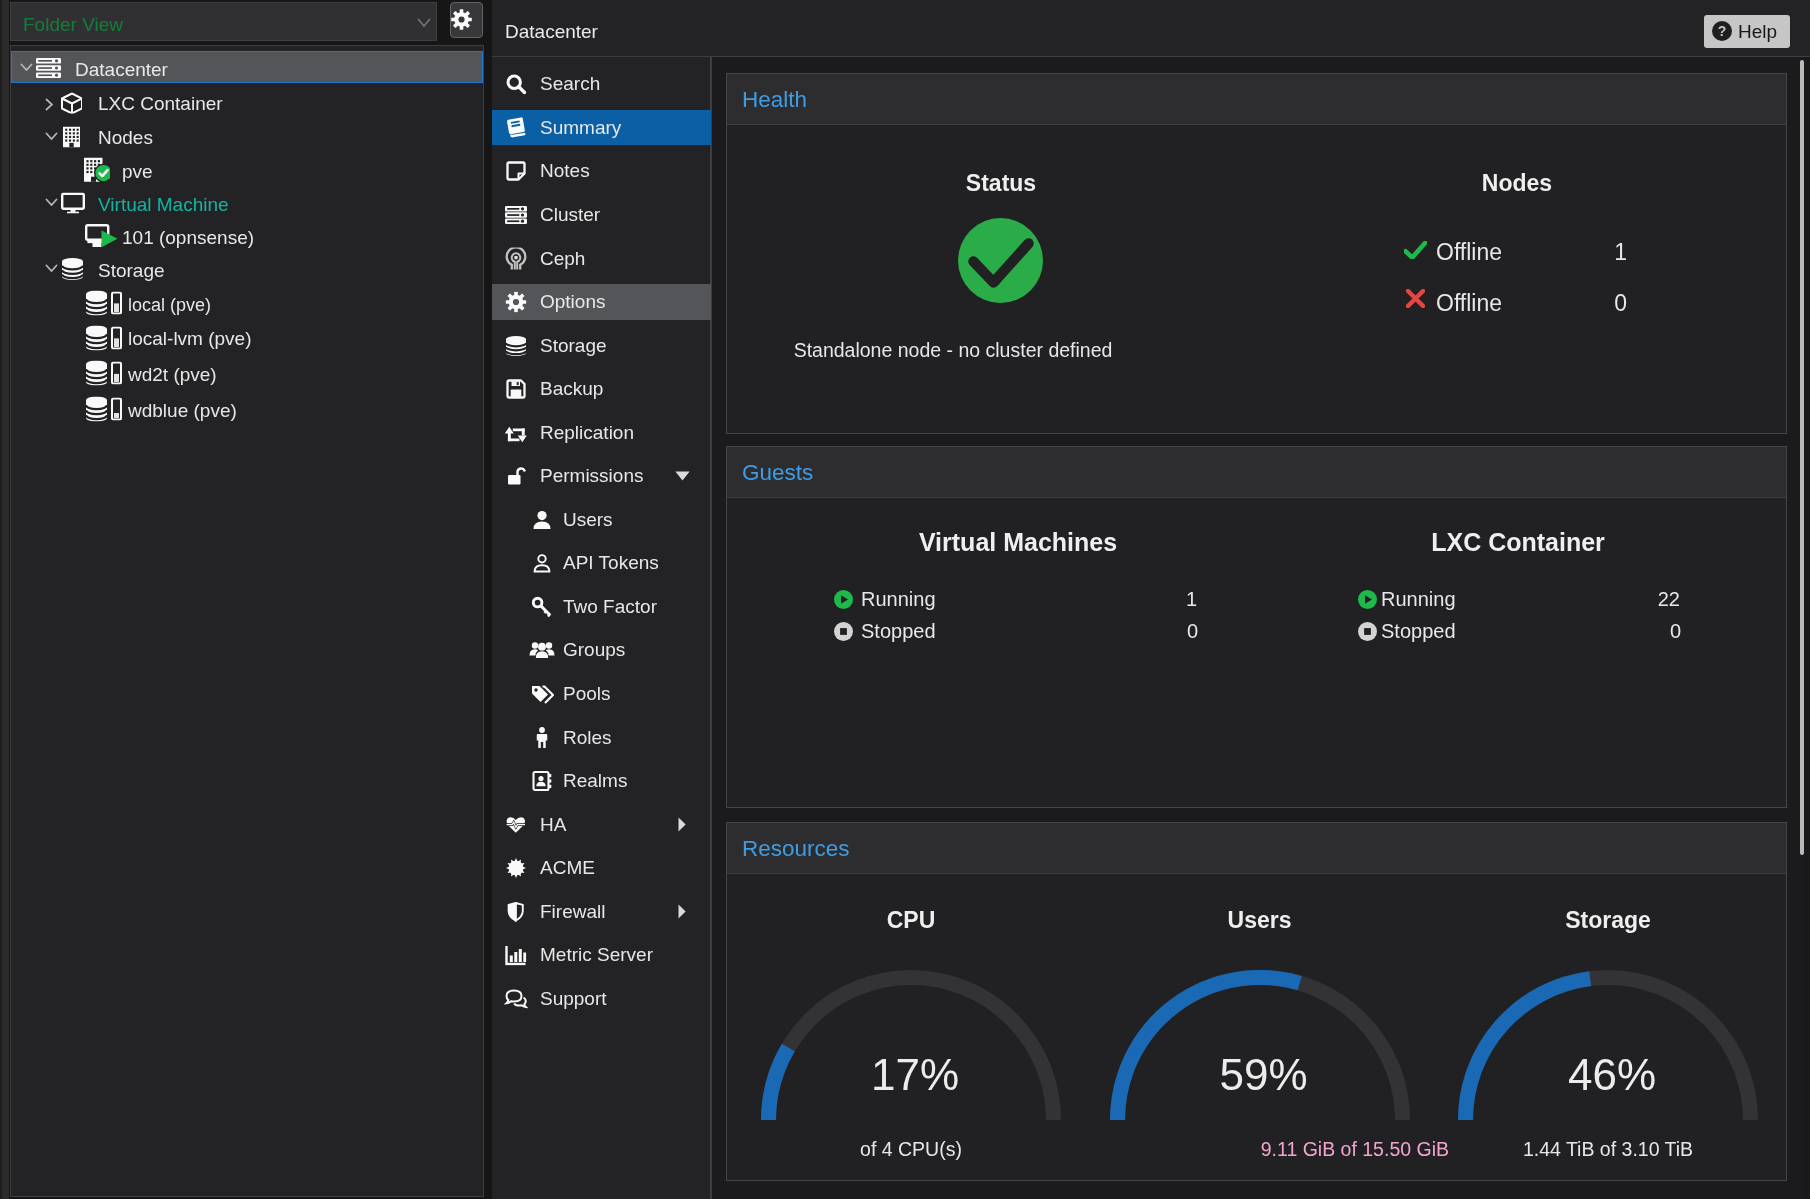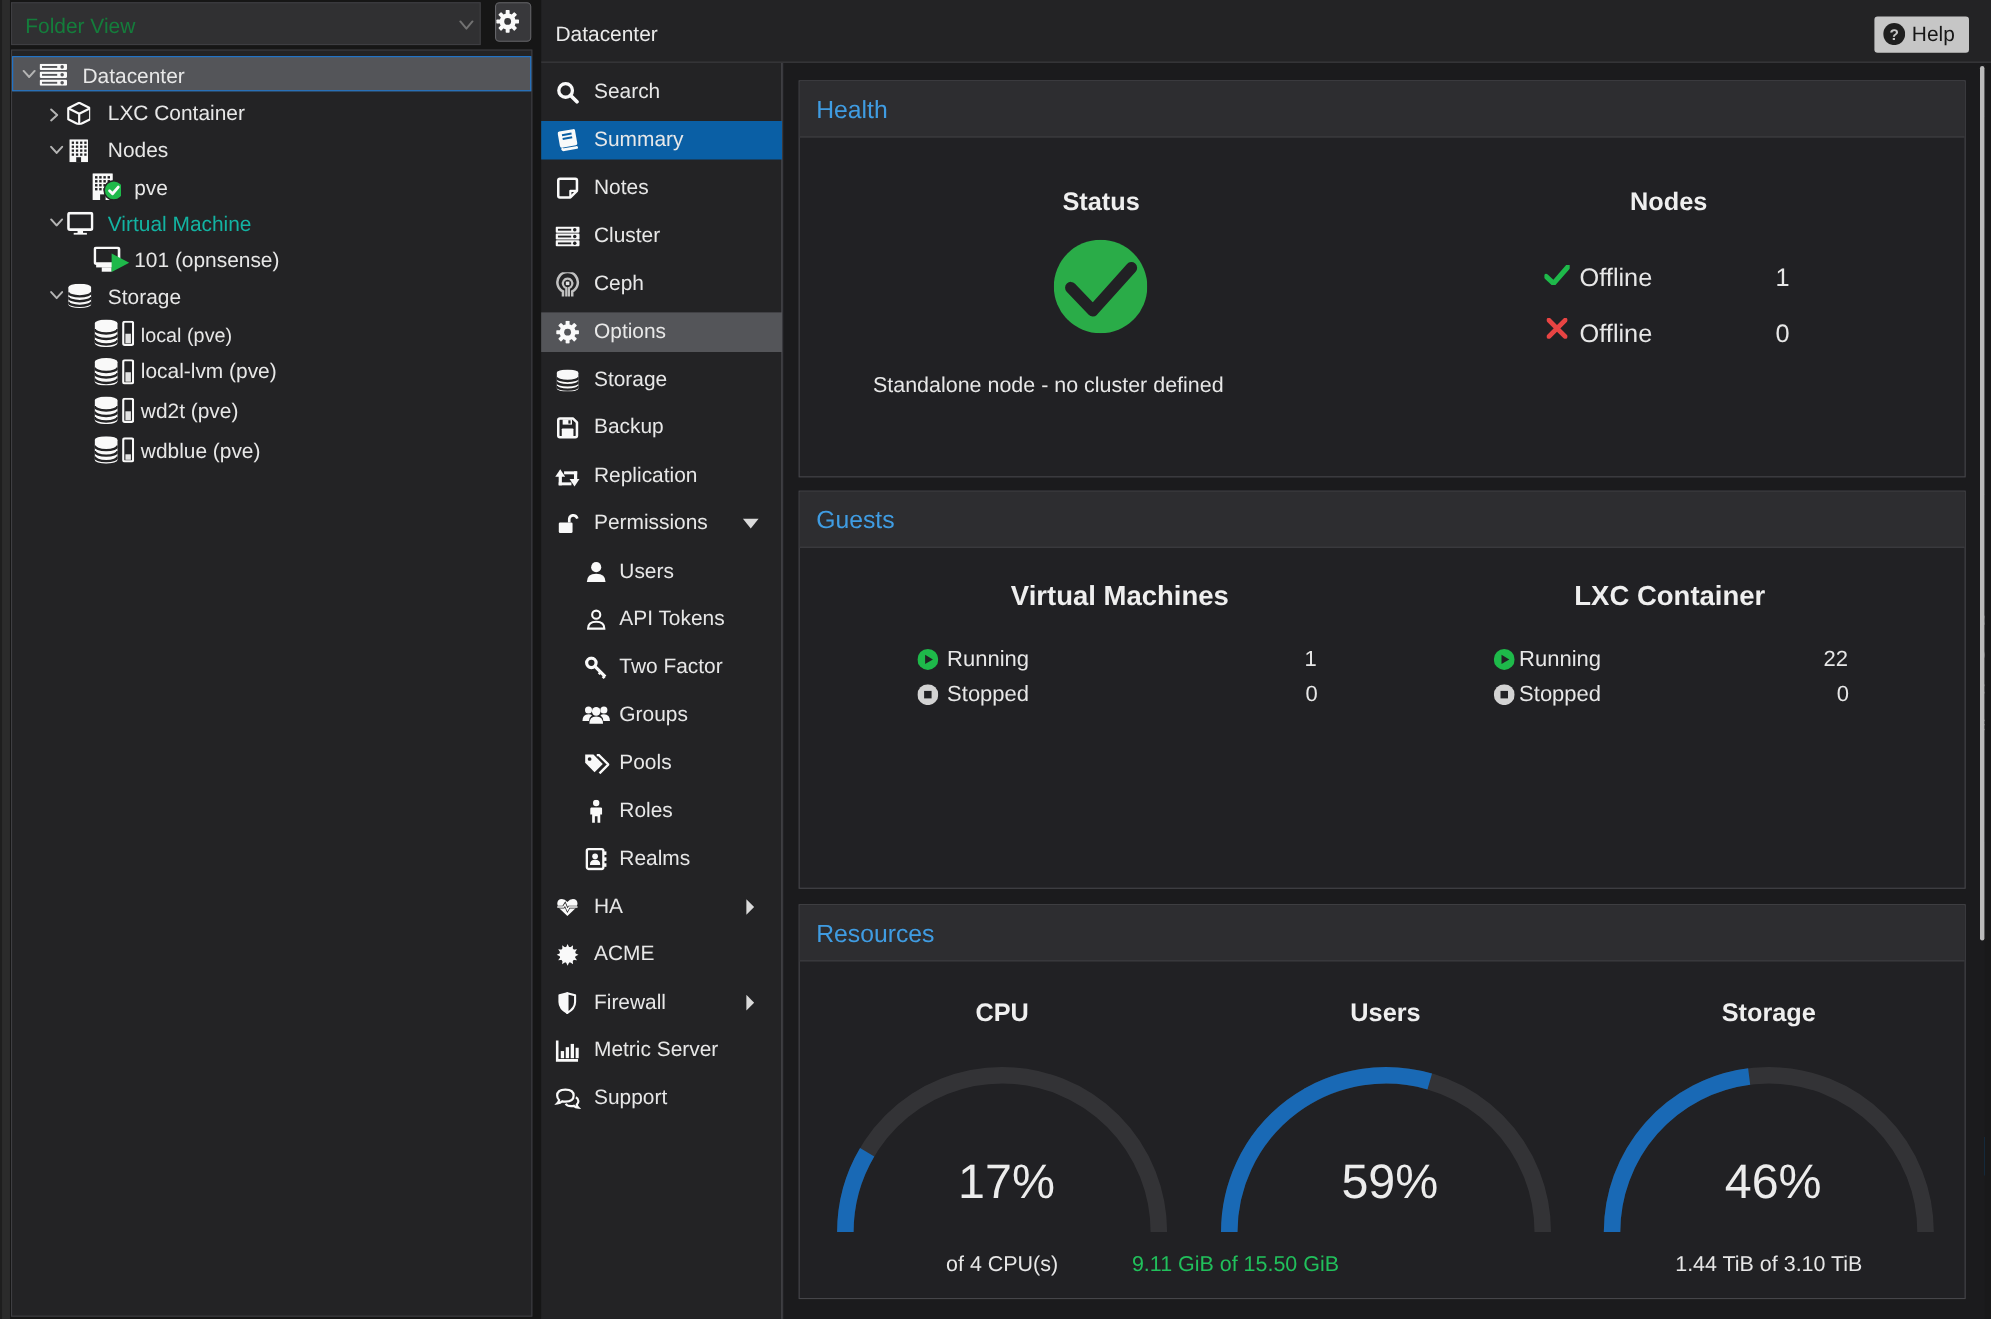--- a/index.html
+++ b/index.html
@@ -533,21 +533,21 @@
 <div style="position:absolute;opacity:0.99;left:765.0px;top:1049.5px;width:300px;text-align:center;font-size:44px;color:#f2f2f2">17%</div>
 <div style="position:absolute;opacity:0.99;left:741.0px;top:1138px;width:340px;text-align:center;font-size:19.5px;color:#ededed">of 4 CPU(s)</div>
 <div style="position:absolute;opacity:0.99;left:1109.5px;top:907px;width:300px;text-align:center;font-size:23px;font-weight:bold;color:#f5f5f5">Users</div>
 <div style="position:absolute;opacity:0.99;left:1099.5px;top:960px;width:320px;height:170px">
       <svg width="320" height="170" viewBox="0 0 320 170" style="">
         <path d="M 17.5 160 A 142.5 142.5 0 0 1 302.5 160" fill="none" stroke="#353538" stroke-width="15"></path>
         <path d="M 17.5 160 A 142.5 142.5 0 0 1 199.76 23.16" fill="none" stroke="#1a6cba" stroke-width="15"></path>
       </svg>
     </div>
 <div style="position:absolute;opacity:0.99;left:1113.5px;top:1049.5px;width:300px;text-align:center;font-size:44px;color:#f2f2f2">59%</div>
-<div style="position:absolute;opacity:0.99;left:1029px;top:1138px;width:340px;text-align:left;font-size:19.5px;color:#22c55e">9.11 GiB of 15.50 GiB</div>
+<div style="position:absolute;opacity:0.99;left:1109px;top:1138px;width:340px;text-align:right;font-size:19.5px;color:#f9a8d4">9.11 GiB of 15.50 GiB</div>
 <div style="position:absolute;opacity:0.99;left:1458.0px;top:907px;width:300px;text-align:center;font-size:23px;font-weight:bold;color:#f5f5f5">Storage</div>
 <div style="position:absolute;opacity:0.99;left:1448.0px;top:960px;width:320px;height:170px">
       <svg width="320" height="170" viewBox="0 0 320 170" style="">
         <path d="M 17.5 160 A 142.5 142.5 0 0 1 302.5 160" fill="none" stroke="#353538" stroke-width="15"></path>
         <path d="M 17.5 160 A 142.5 142.5 0 0 1 142.14 18.62" fill="none" stroke="#1a6cba" stroke-width="15"></path>
       </svg>
     </div>
 <div style="position:absolute;opacity:0.99;left:1462.0px;top:1049.5px;width:300px;text-align:center;font-size:44px;color:#f2f2f2">46%</div>
 <div style="position:absolute;opacity:0.99;left:1438.0px;top:1138px;width:340px;text-align:center;font-size:19.5px;color:#ededed">1.44 TiB of 3.10 TiB</div>
 </div>

